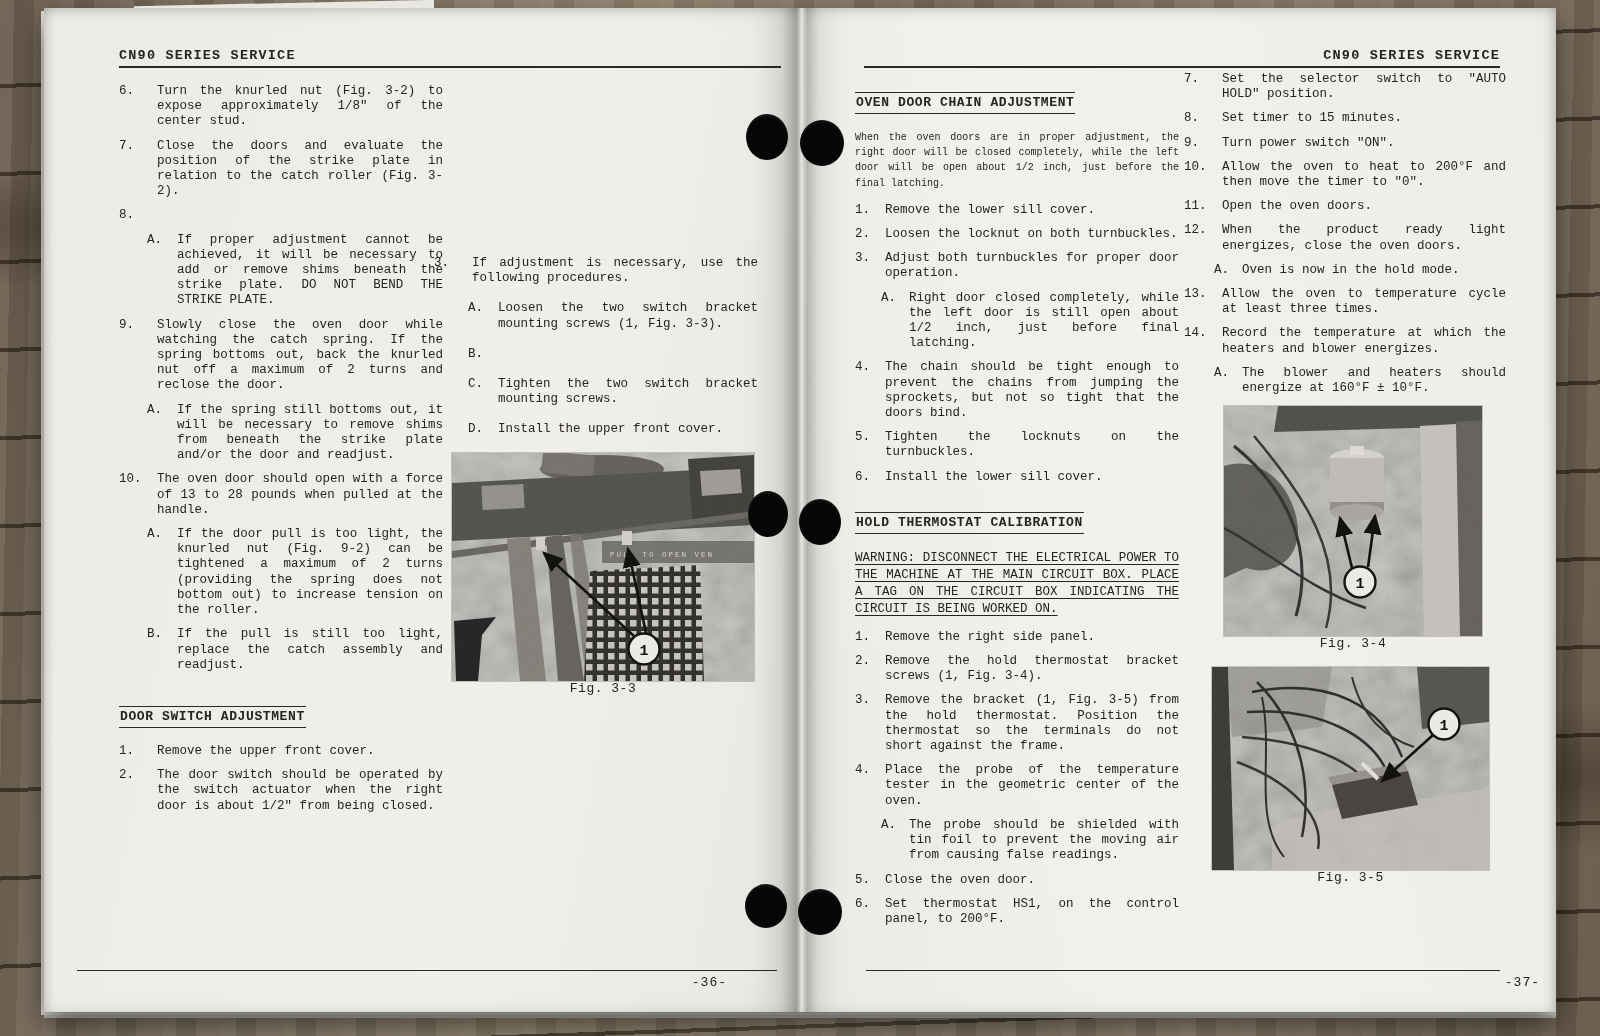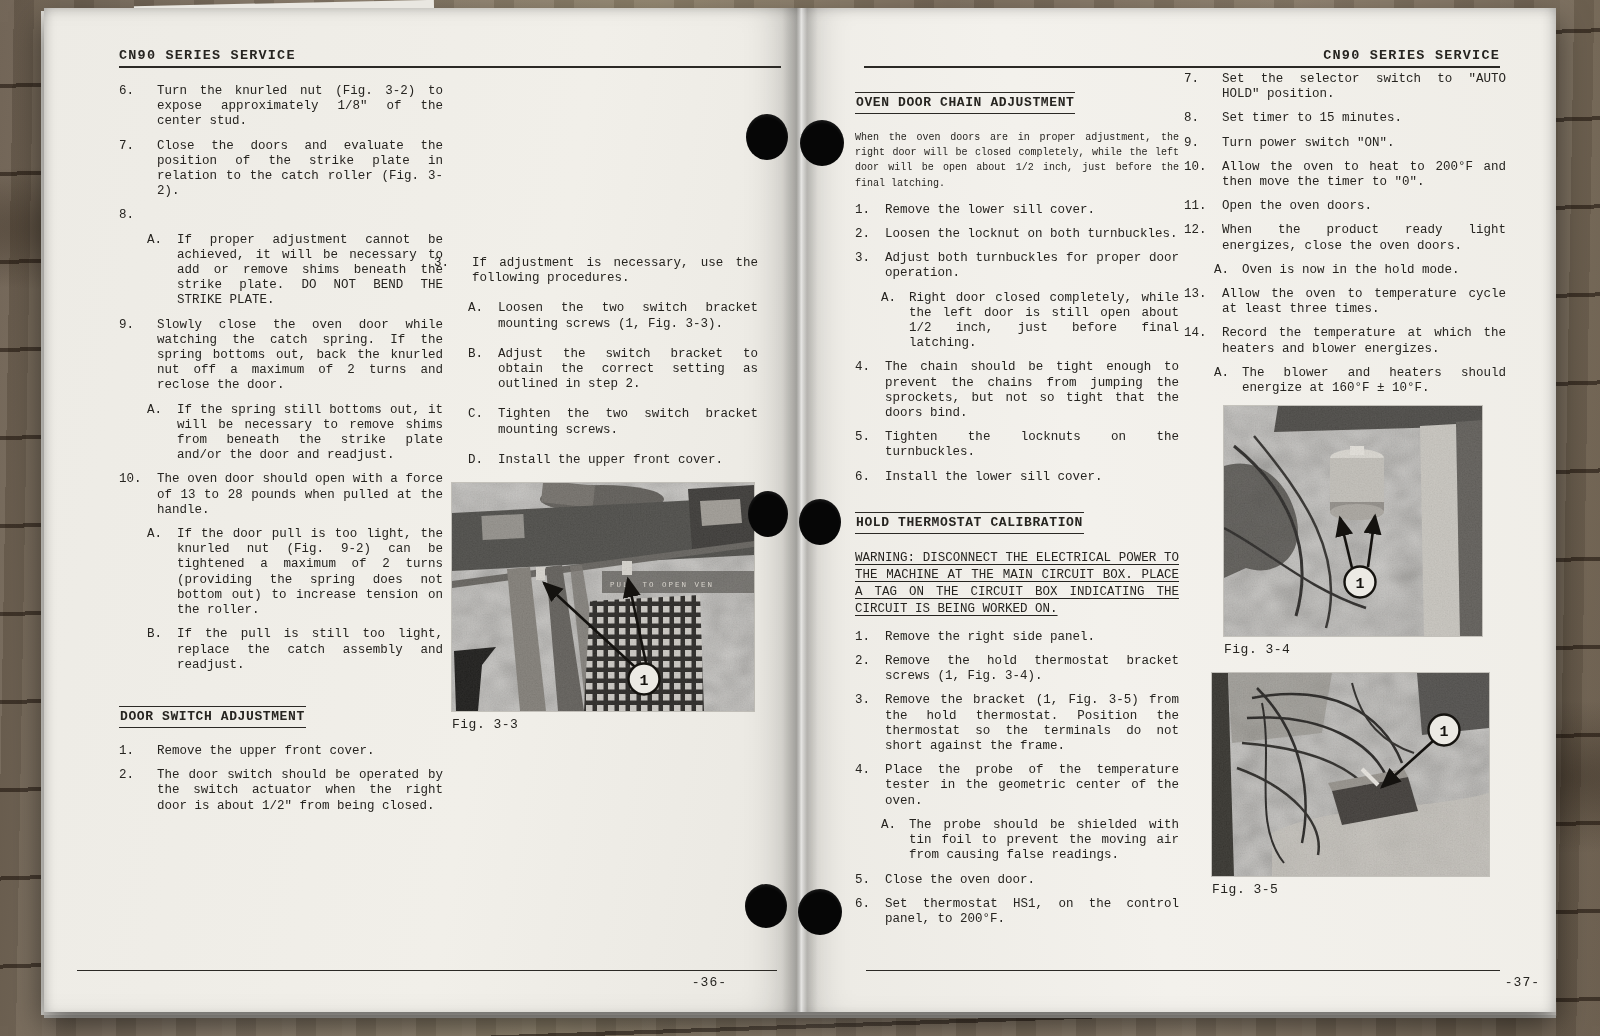--- a/index.html
+++ b/index.html
@@ -50,21 +50,21 @@
     padding:2px 1px 3px;font-weight:bold;font-size:13px;letter-spacing:.6px;margin:24px 0 16px;}
   .intro{font-size:10px;line-height:15.2px;text-align:justify;margin-bottom:12px;font-family:Liberation Mono, monospace;}
   .warn{font-size:12.5px;line-height:17px;text-align:justify;margin-bottom:12px;
     text-decoration:underline;text-underline-offset:3px;text-decoration-thickness:1.3px;}
   .footer{position:absolute;border-top:1.6px solid #2b2925;text-align:right;padding-top:4px;font-size:13px;letter-spacing:1px;}
   .footer-left{left:33px;top:962px;width:700px;}
   .footer-right{left:66px;top:962px;width:634px;}
   .footer-left span{position:relative;left:-50px;}
   .footer-right span{position:relative;left:40px;}
   .figwrap{margin-top:12px;}
-  .figcap{font-size:13px;margin-top:6px;letter-spacing:.5px;}
+  .figcap{text-align:center;font-size:13px;letter-spacing:.5px;}
   .fw-33{width:302px;margin-left:18px;}
   .fw-34{width:258px;margin-left:40px;margin-top:10px;}
   .fw-35{width:277px;margin-left:28px;margin-top:16px;}
   svg.figphoto{display:block;background:#b2afa9;outline:1px solid rgba(60,55,48,.25);}
 </style>
 </head>
 <body>
 
 <svg width="0" height="0" style="position:absolute" aria-hidden="true">
   <defs>
@@ -147,21 +147,20 @@
         <div class="step">
             <span class="n">3.</span>
             <span class="t">If adjustment is necessary, use the following procedures.</span>
           </div>
         <div class="step sub">
             <span class="n">A.</span>
             <span class="t">Loosen the two switch bracket mounting screws (1, Fig. 3-3).</span>
           </div>
         <div class="step sub">
             <span class="n">B.</span>
-            <span class="t">Adjust the switch bracket to obtain the correct setting as outlined in step 2.</span>
           </div>
         <div class="step sub">
             <span class="n">C.</span>
             <span class="t">Tighten the two switch bracket mounting screws.</span>
           </div>
         <div class="step sub">
             <span class="n">D.</span>
             <span class="t">Install the upper front cover.</span>
           </div>
 

